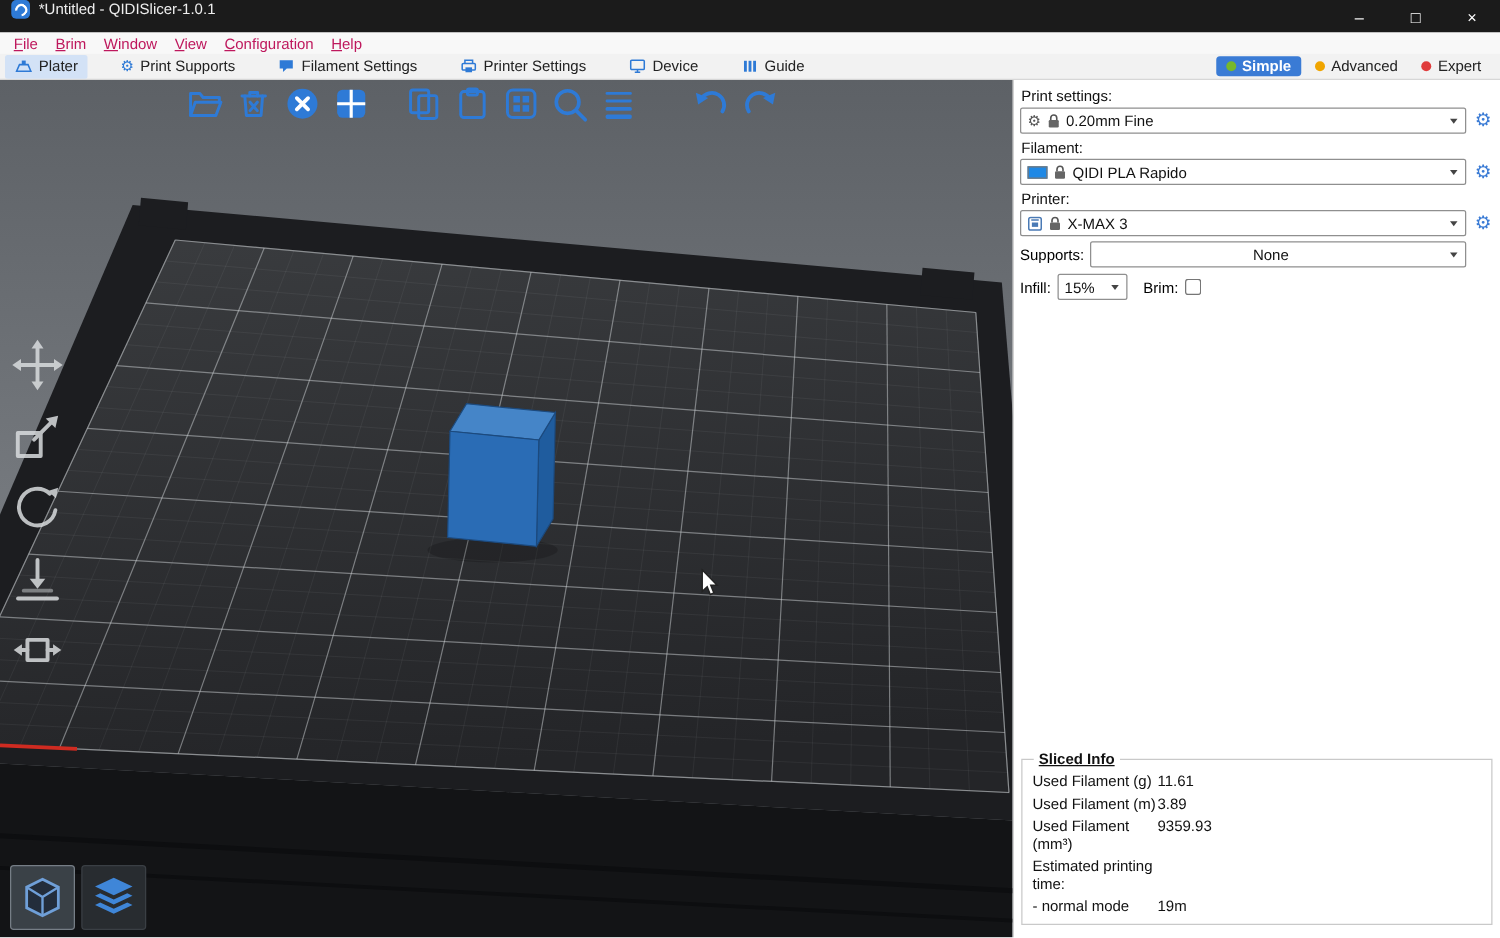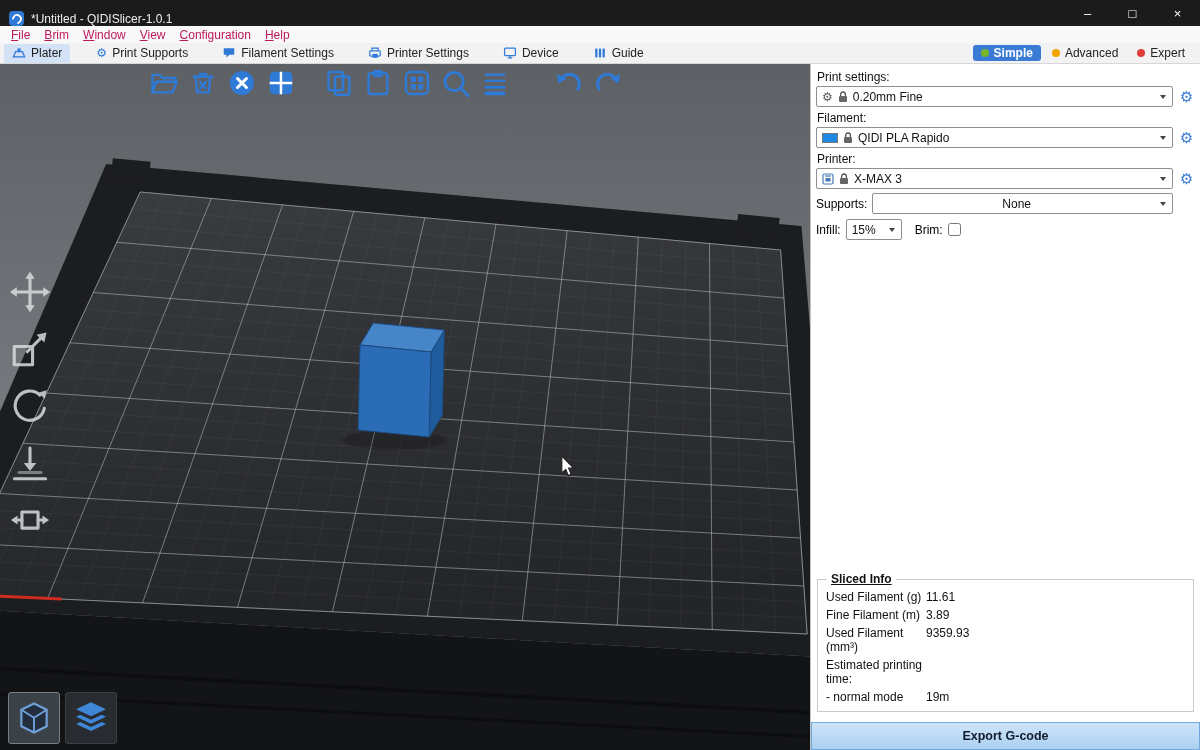--- a/index.html
+++ b/index.html
@@ -1,21 +1,21 @@
 <!DOCTYPE html>
 <html><head>
 <meta charset="utf-8">
 <style>
   * { box-sizing: border-box; }
   html,body { margin:0; padding:0; }
   body { width:1200px; height:750px; overflow:hidden; font-family:"Liberation Sans",sans-serif; font-size:12px; background:#fff; }
   .app { width:1200px; height:750px; display:flex; flex-direction:column; }
 
   
-  .titlebar { height:26px; background:#1b1b1b; color:#eee; display:flex; align-items:flex-end; flex:none; }
+  .titlebar { height:26px; background:#1b1b1b; color:#eee; display:flex; align-items:flex-start; flex:none; }
   .app-icon { width:15px; height:15px; border-radius:4px; background:#2e7ad6; margin:0 7px 0 9px; position:relative; flex:none; }
   .app-icon::after { content:""; position:absolute; inset:2.5px; border:2px solid #fff; border-radius:50%; border-bottom-color:transparent; transform:rotate(40deg); }
   .title-text { font-size:12px; }
   .win-btns { margin-left:auto; display:flex; height:100%; }
   .win-btn { width:45px; height:100%; display:flex; align-items:center; justify-content:center; color:#fff; font-size:13px; }
 
   
   .menubar { height:17px; background:#f8f8f8; display:flex; align-items:center; padding-left:4px; flex:none; }
   .menu-item { display:inline-block; padding:0 7px; color:#be185d; }
   .menu-item::first-letter { text-decoration:underline; }
@@ -457,34 +457,33 @@
       <div class="sp-flex"></div>
 
       <div class="groupbox">
         <span class="groupbox-title">Sliced Info</span>
         <div class="info-rows">
           <div class="info-row">
             <span>Used Filament (g)</span>
             <span>11.61</span>
           </div>
           <div class="info-row">
-            <span>Fine Filament (m)</span>
+            <span>Used Filament (m)</span>
             <span>3.89</span>
           </div>
           <div class="info-row">
             <span>Used Filament (mm³)</span>
             <span>9359.93</span>
           </div>
           <div class="info-row">
             <span>Estimated printing time:</span>
             <span></span>
           </div>
           <div class="info-row">
             <span>- normal mode</span>
             <span>19m</span>
           </div>
         </div>
       </div>
 
-      <button class="export-btn">Export G-code</button>
     </div>
   </div>
 </div>
 
 </body></html>

